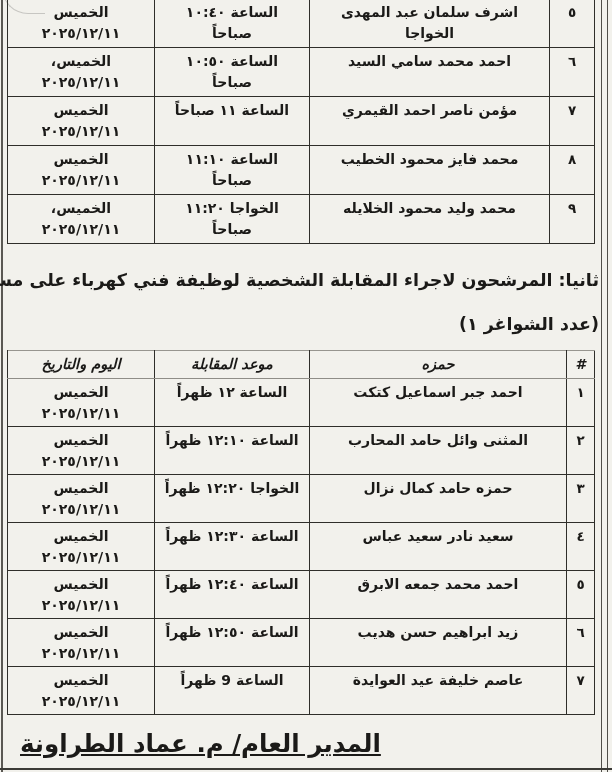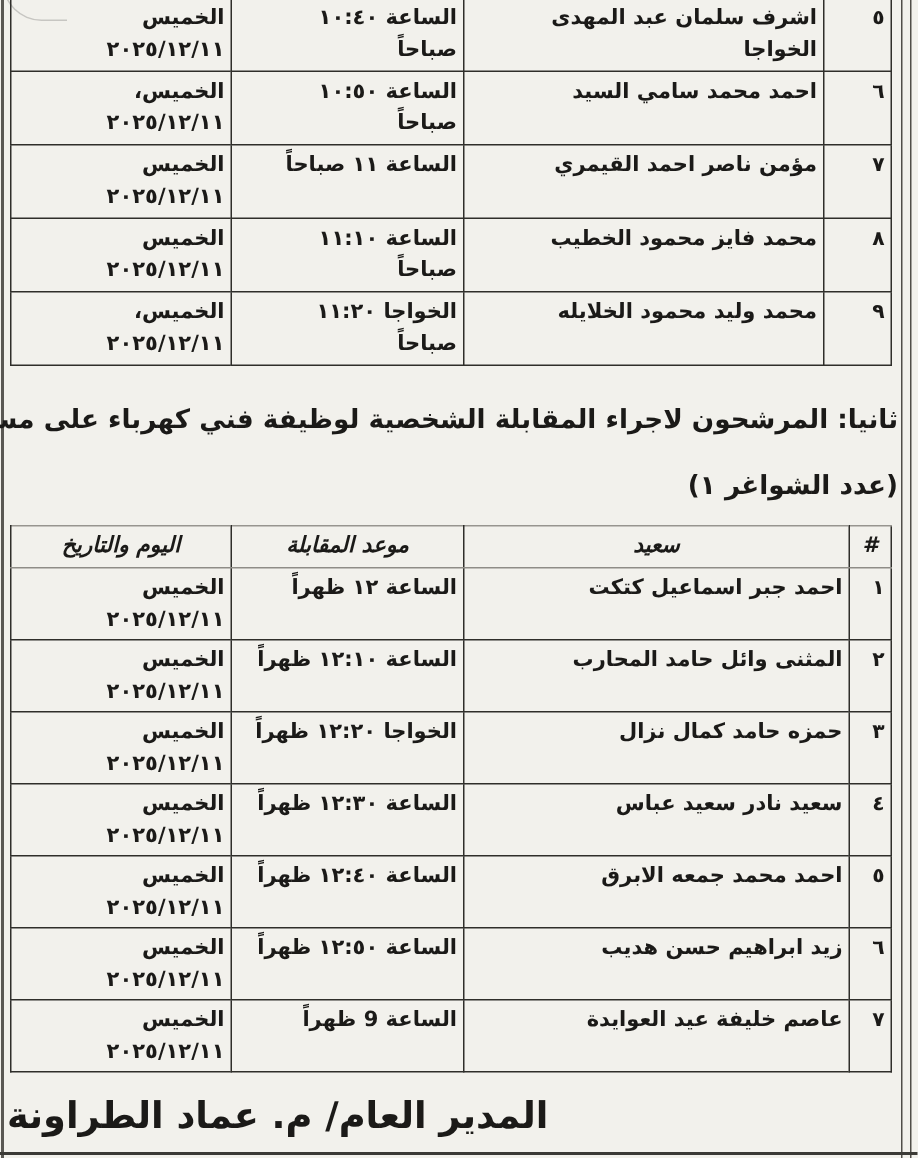--- a/index.html
+++ b/index.html
@@ -21,20 +21,21 @@
   
   .corner-artifact{
     position:absolute;top:-16px;left:2px;width:42px;height:29px;
     border-left:1.5px solid #c7c6c2;border-bottom:1.5px solid #c7c6c2;
     border-bottom-left-radius:26px;background:transparent;
   }
   table{border-collapse:collapse;table-layout:fixed;position:absolute;background:transparent;}
   td,th{
     border:1.3px solid #2f2e2a;
     vertical-align:top;
+    text-align:center;
     padding:3px 4px 0 4px;
     white-space:pre-line;
     font-size:14px;
     line-height:21px;
     overflow:hidden;
   }
   .tbl-schedule-1{right:17px;top:-2px;width:587px;}
   .tbl-schedule-1 tr{height:49px;}
   .tbl-schedule-2{right:17px;top:350px;width:587px;}
   .tbl-schedule-2 tr.data-row{height:48px;}
@@ -46,25 +47,26 @@
   .cell-num{font-size:13.5px;}
   .section-heading{
     position:absolute;top:258px;right:0;left:0;
     padding-right:13px;
     text-align:right;
     font-size:17.5px;
     line-height:44px;
   }
   .section-heading .line{display:block;white-space:nowrap;}
   .footer-signature{
-    position:absolute;left:5px;top:724px;
+    position:absolute;left:20px;top:724px;
     font-size:24.5px;
     line-height:40px;
     direction:rtl;
     white-space:nowrap;
+    text-decoration:underline;
   }
 </style>
 </head>
 <body>
 
 <div class="page">
 
   <div class="corner-artifact"></div>
   <div class="frame-left"></div>
   <div class="frame-right-inner"></div>
@@ -129,21 +131,21 @@
   <table class="tbl-schedule-2">
     <colgroup>
       <col style="width:28px">
         <col style="width:257px">
         <col style="width:155px">
         <col style="width:147px">
     </colgroup>
     <tbody>
       <tr class="header-row">
         <th>#</th>
-        <th>سعيد</th>
+        <th>حمزه</th>
         <th>موعد المقابلة</th>
         <th>اليوم والتاريخ</th>
       </tr>
       <tr class="data-row">
         <td class="cell-num">١</td>
         <td>احمد جبر اسماعيل كتكت</td>
         <td>الساعة ١٢ ظهراً</td>
         <td>الخميس
 ٢٠٢٥/١٢/١١</td>
       </tr>

